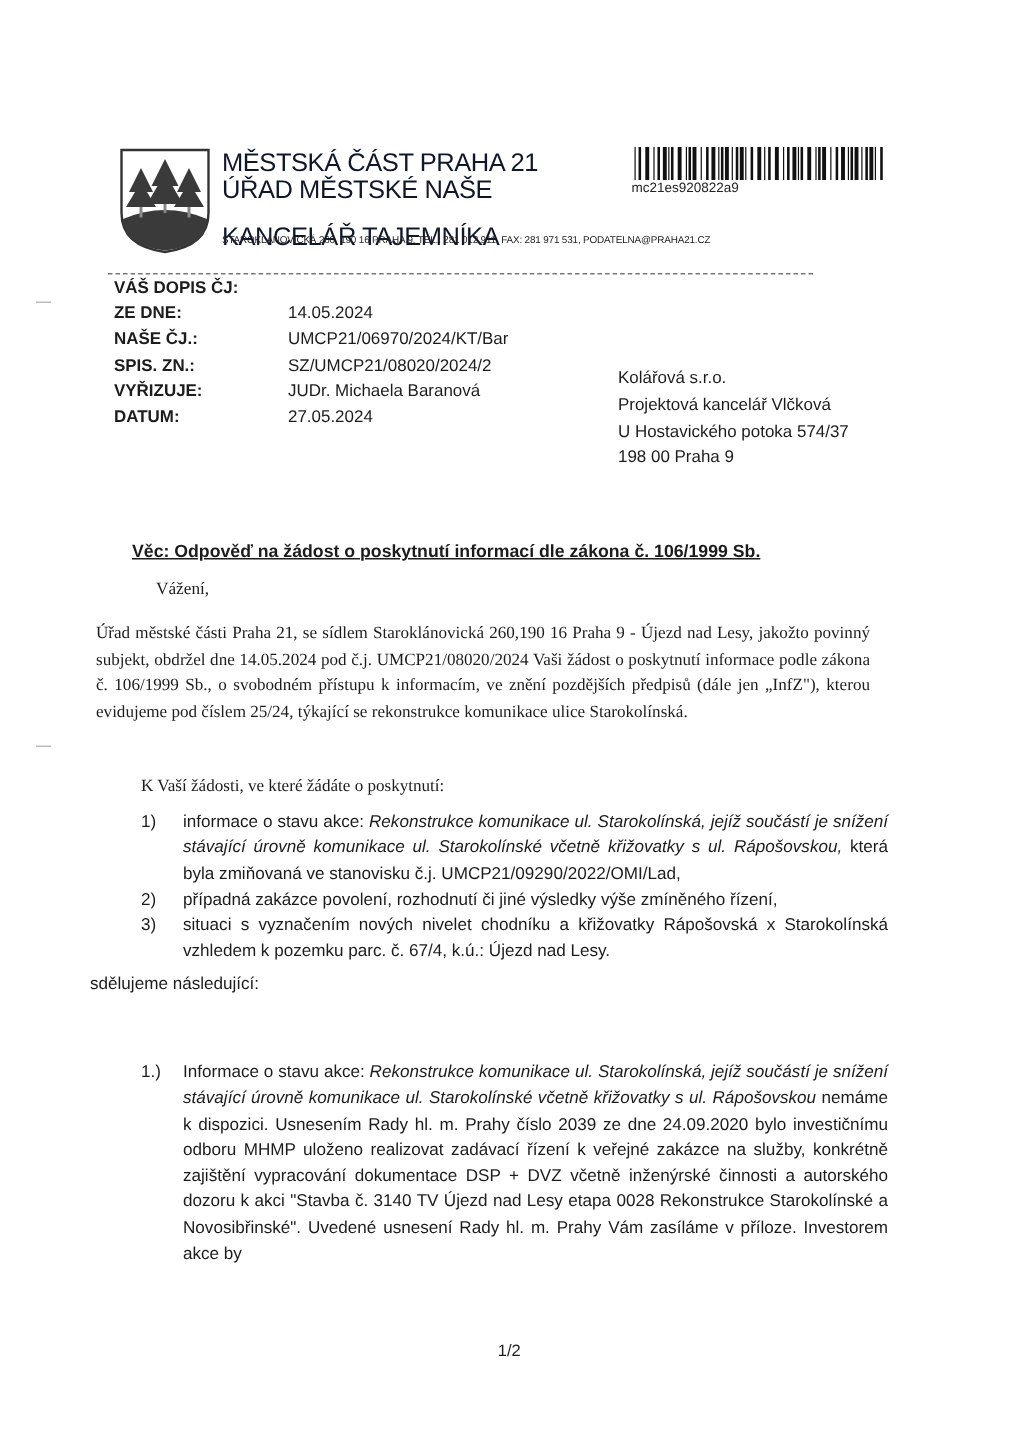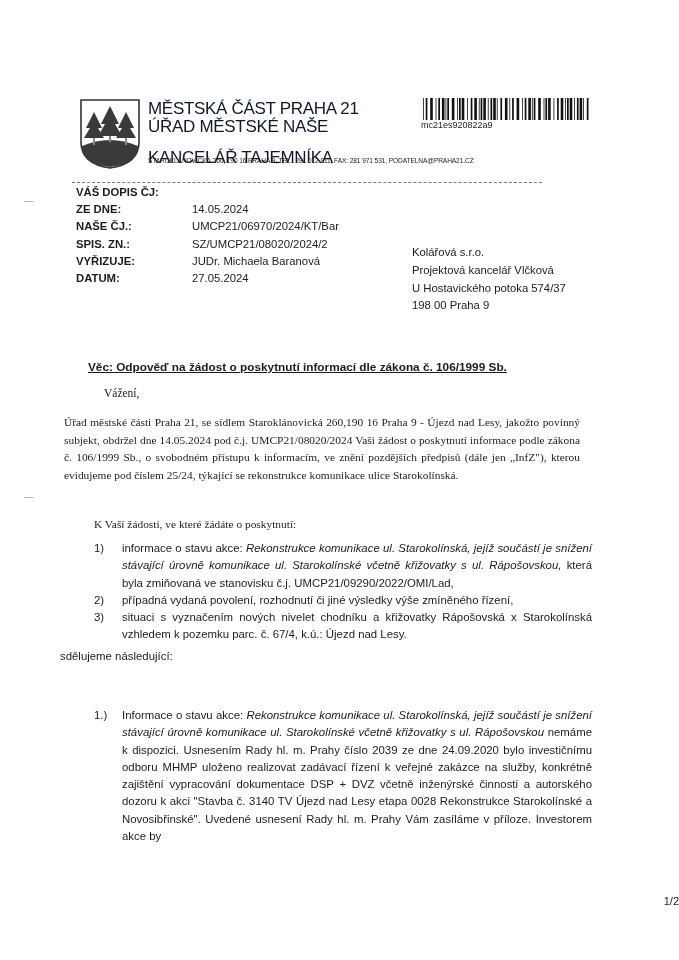--- a/index.html
+++ b/index.html
@@ -23,21 +23,21 @@
   .p1 { top:414px; }
   .p2 { top:516px;padding-left:30px; }
   .list { left:94px; width:498px; font-size:11.4px; line-height:17.3px; font-family:"Liberation Sans", sans-serif; }
   .list1 { top:540px; }
   .li { display:flex; margin-bottom:0; }
   .li .num { width:28px; flex:none; }
   .li .body { flex:1; text-align:justify; }
   .it { font-style:italic;margin-top:39px; }
   .p3 { left:60px; top:650px; font-size:11.4px; font-family:"Liberation Sans", sans-serif; }
   .list2 { top:707px; }
-  .pagenum { left:0; width:679px; top:895px; text-align:right; font-size:11px; font-family:"Liberation Sans", sans-serif; }
+  .pagenum { left:0; width:679px; top:895px; text-align:center; font-size:11px; font-family:"Liberation Sans", sans-serif; }
   .margin-mark { left:24px; width:10px; border-top:1px solid #bbb; }
 </style>
 </head>
 <body>
 
 <svg class="abs logo" viewBox="0 0 62 72">
   <path d="M2 2 H60 V44 Q60 66 31 70 Q2 66 2 44 Z" fill="#fff" stroke="#333" stroke-width="1.6"></path>
   <path d="M3 48 Q31 36 59 48 L59 50 Q58 66 31 69 Q4 66 3 50 Z" fill="#3a3a3a"></path>
   <g fill="#3a3a3a">
     <polygon points="15,14 7,30 11,30 5,40 25,40 19,30 23,30"></polygon>
@@ -149,21 +149,21 @@
 <div class="abs para p1">Úřad městské části Praha 21, se sídlem Staroklánovická 260,190 16 Praha 9 - Újezd nad Lesy, jakožto povinný subjekt, obdržel dne 14.05.2024 pod č.j. UMCP21/08020/2024 Vaši žádost o poskytnutí informace podle zákona č. 106/1999 Sb., o svobodném přístupu k informacím, ve znění pozdějších předpisů (dále jen „InfZ"), kterou evidujeme pod číslem 25/24, týkající se rekonstrukce komunikace ulice Starokolínská.</div>
 <div class="abs para p2">K Vaší žádosti, ve které žádáte o poskytnutí:</div>
 
 <div class="abs list list1" id="request-list">
     <div class="li">
       <span class="num">1)</span>
       <span class="body"><span>informace o stavu akce: </span><span class="it">Rekonstrukce komunikace ul. Starokolínská, jejíž součástí je snížení stávající úrovně komunikace ul. Starokolínské včetně křižovatky s ul. Rápošovskou,</span><span> která byla zmiňovaná ve stanovisku č.j. UMCP21/09290/2022/OMI/Lad,</span></span>
     </div>
     <div class="li">
       <span class="num">2)</span>
-      <span class="body"><span>případná vydaná povolení, rozhodnutí či jiné výsledky výše zmíněného řízení,</span><span class="it"></span><span></span></span>
+      <span class="body"><span>případná zakázce povolení, rozhodnutí či jiné výsledky výše zmíněného řízení,</span><span class="it"></span><span></span></span>
     </div>
     <div class="li">
       <span class="num">3)</span>
       <span class="body"><span>situaci s vyznačením nových nivelet chodníku a křižovatky Rápošovská x Starokolínská vzhledem k pozemku parc. č. 67/4, k.ú.: Újezd nad Lesy.</span><span class="it"></span><span></span></span>
     </div>
   </div>
 
 <div class="abs p3">sdělujeme následující:</div>
 
 <div class="abs list list2" id="answer-list">

